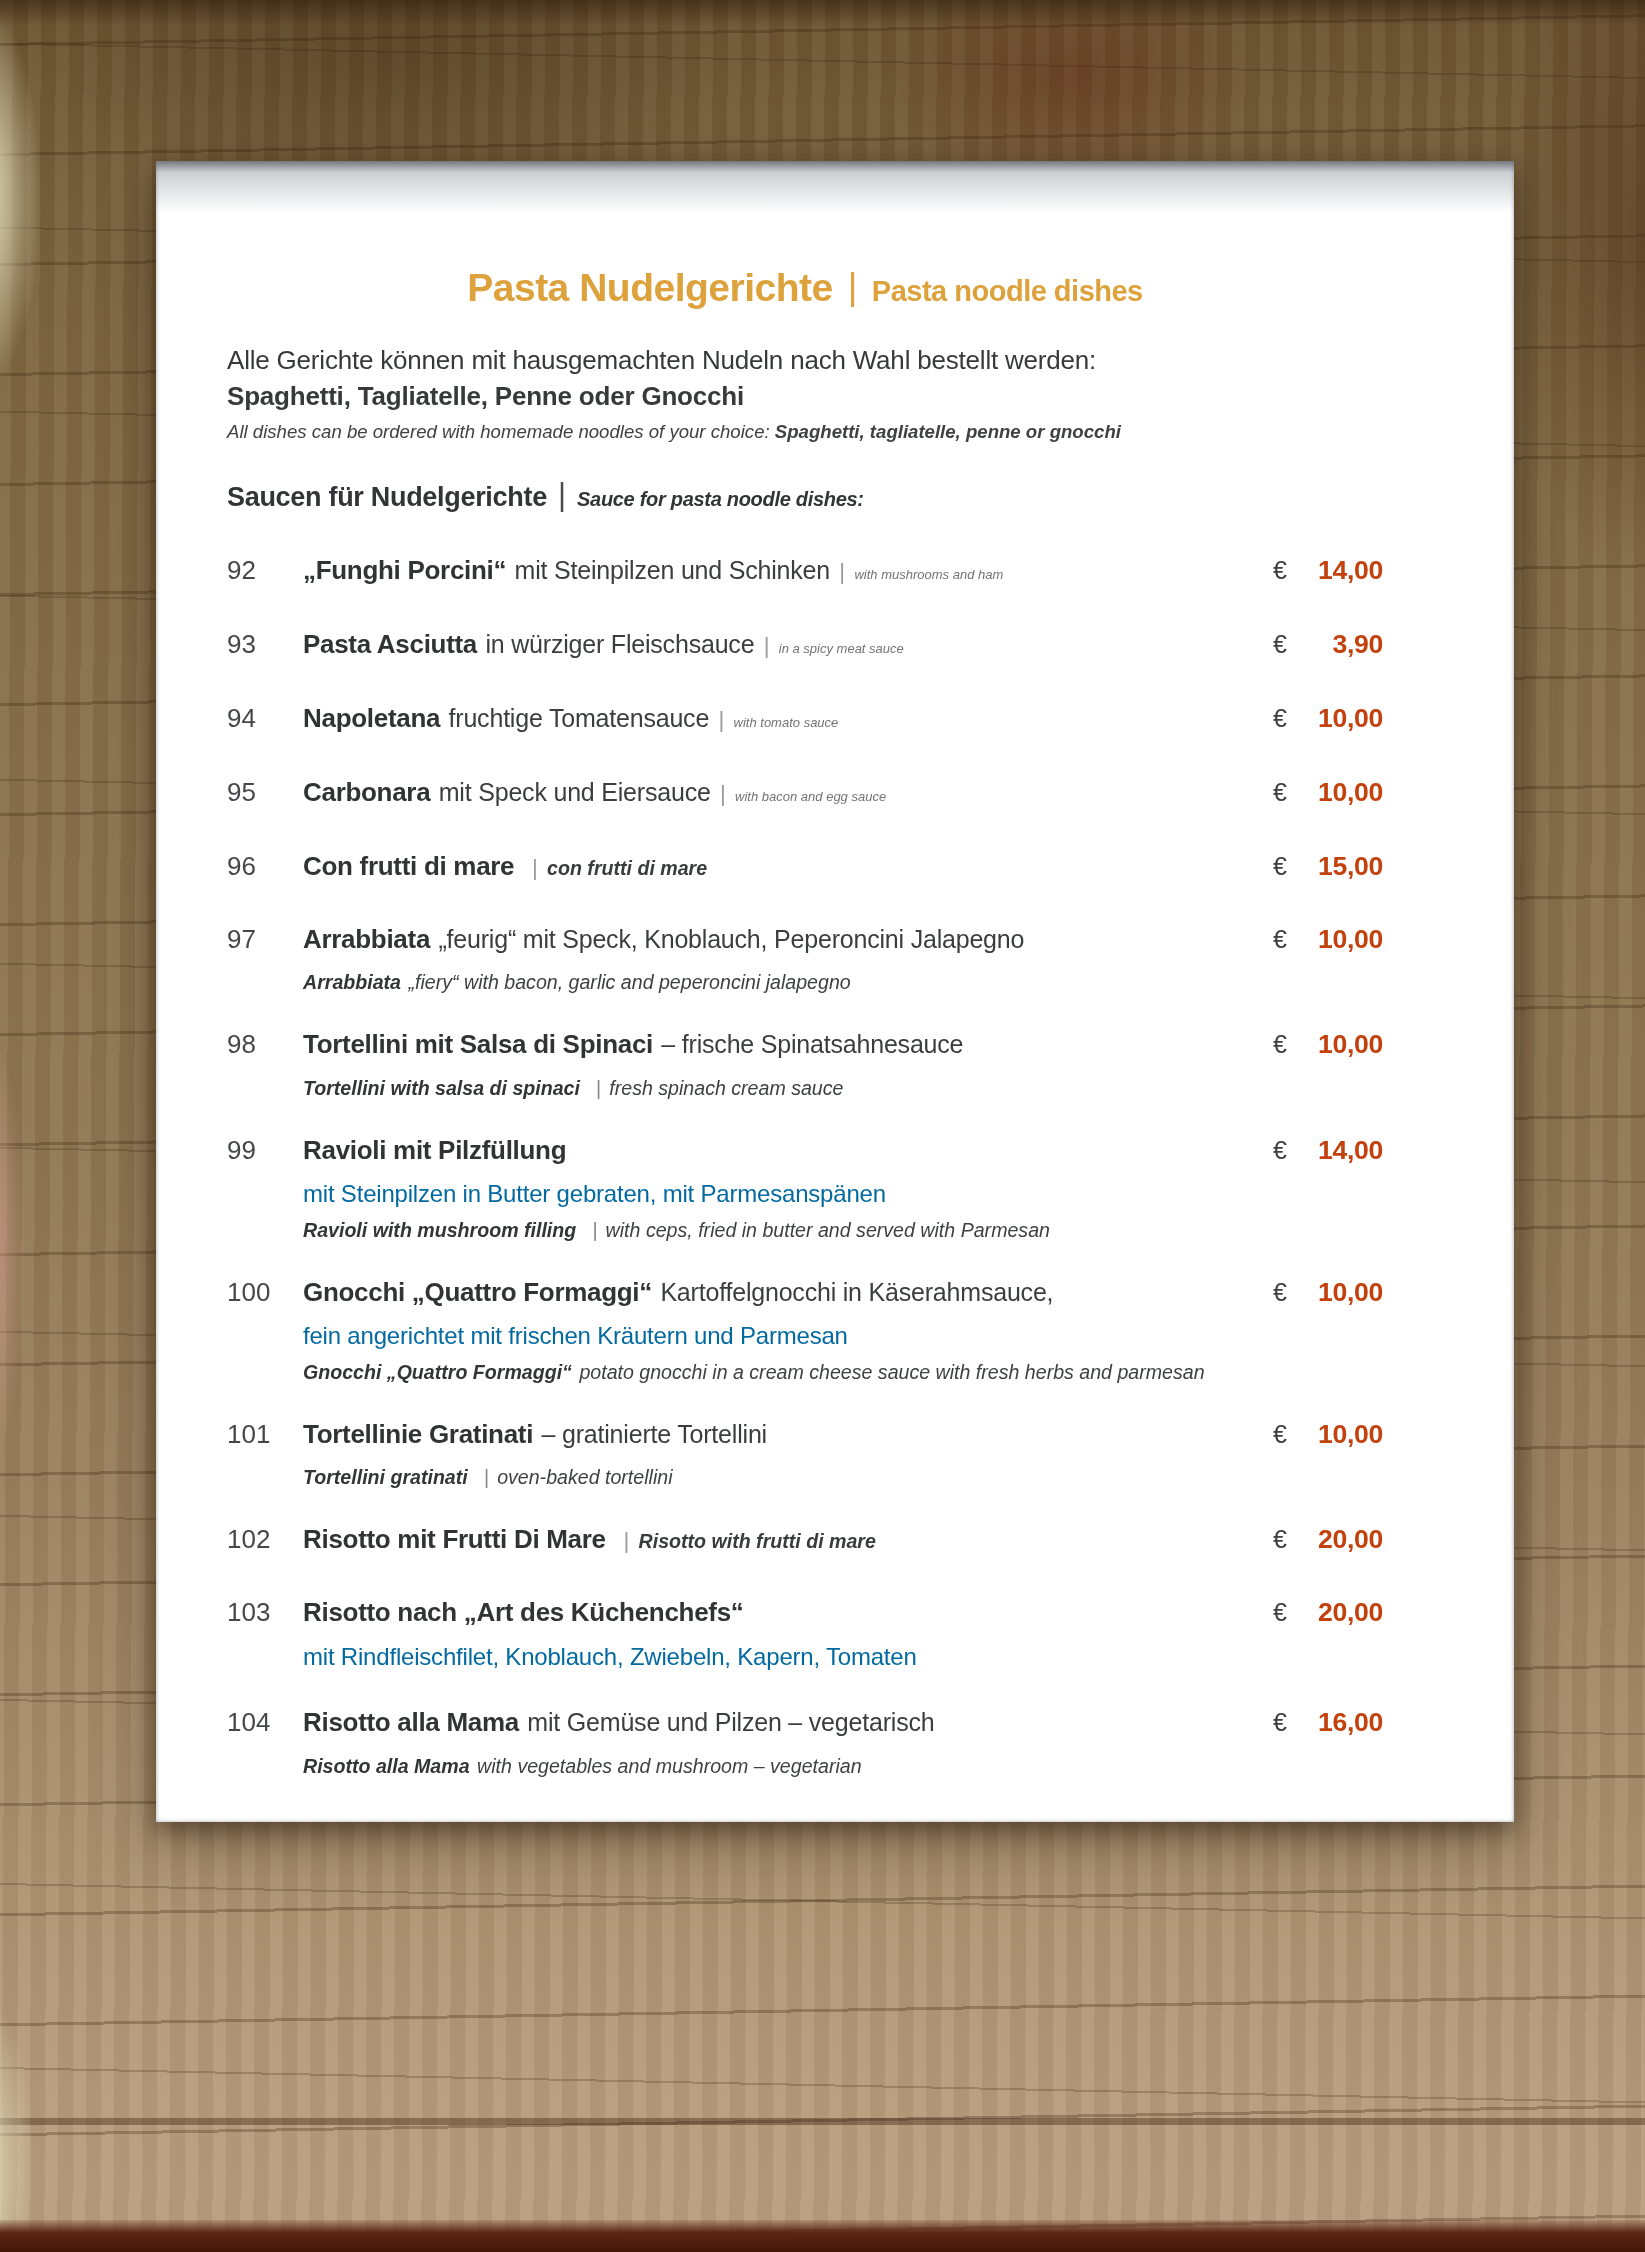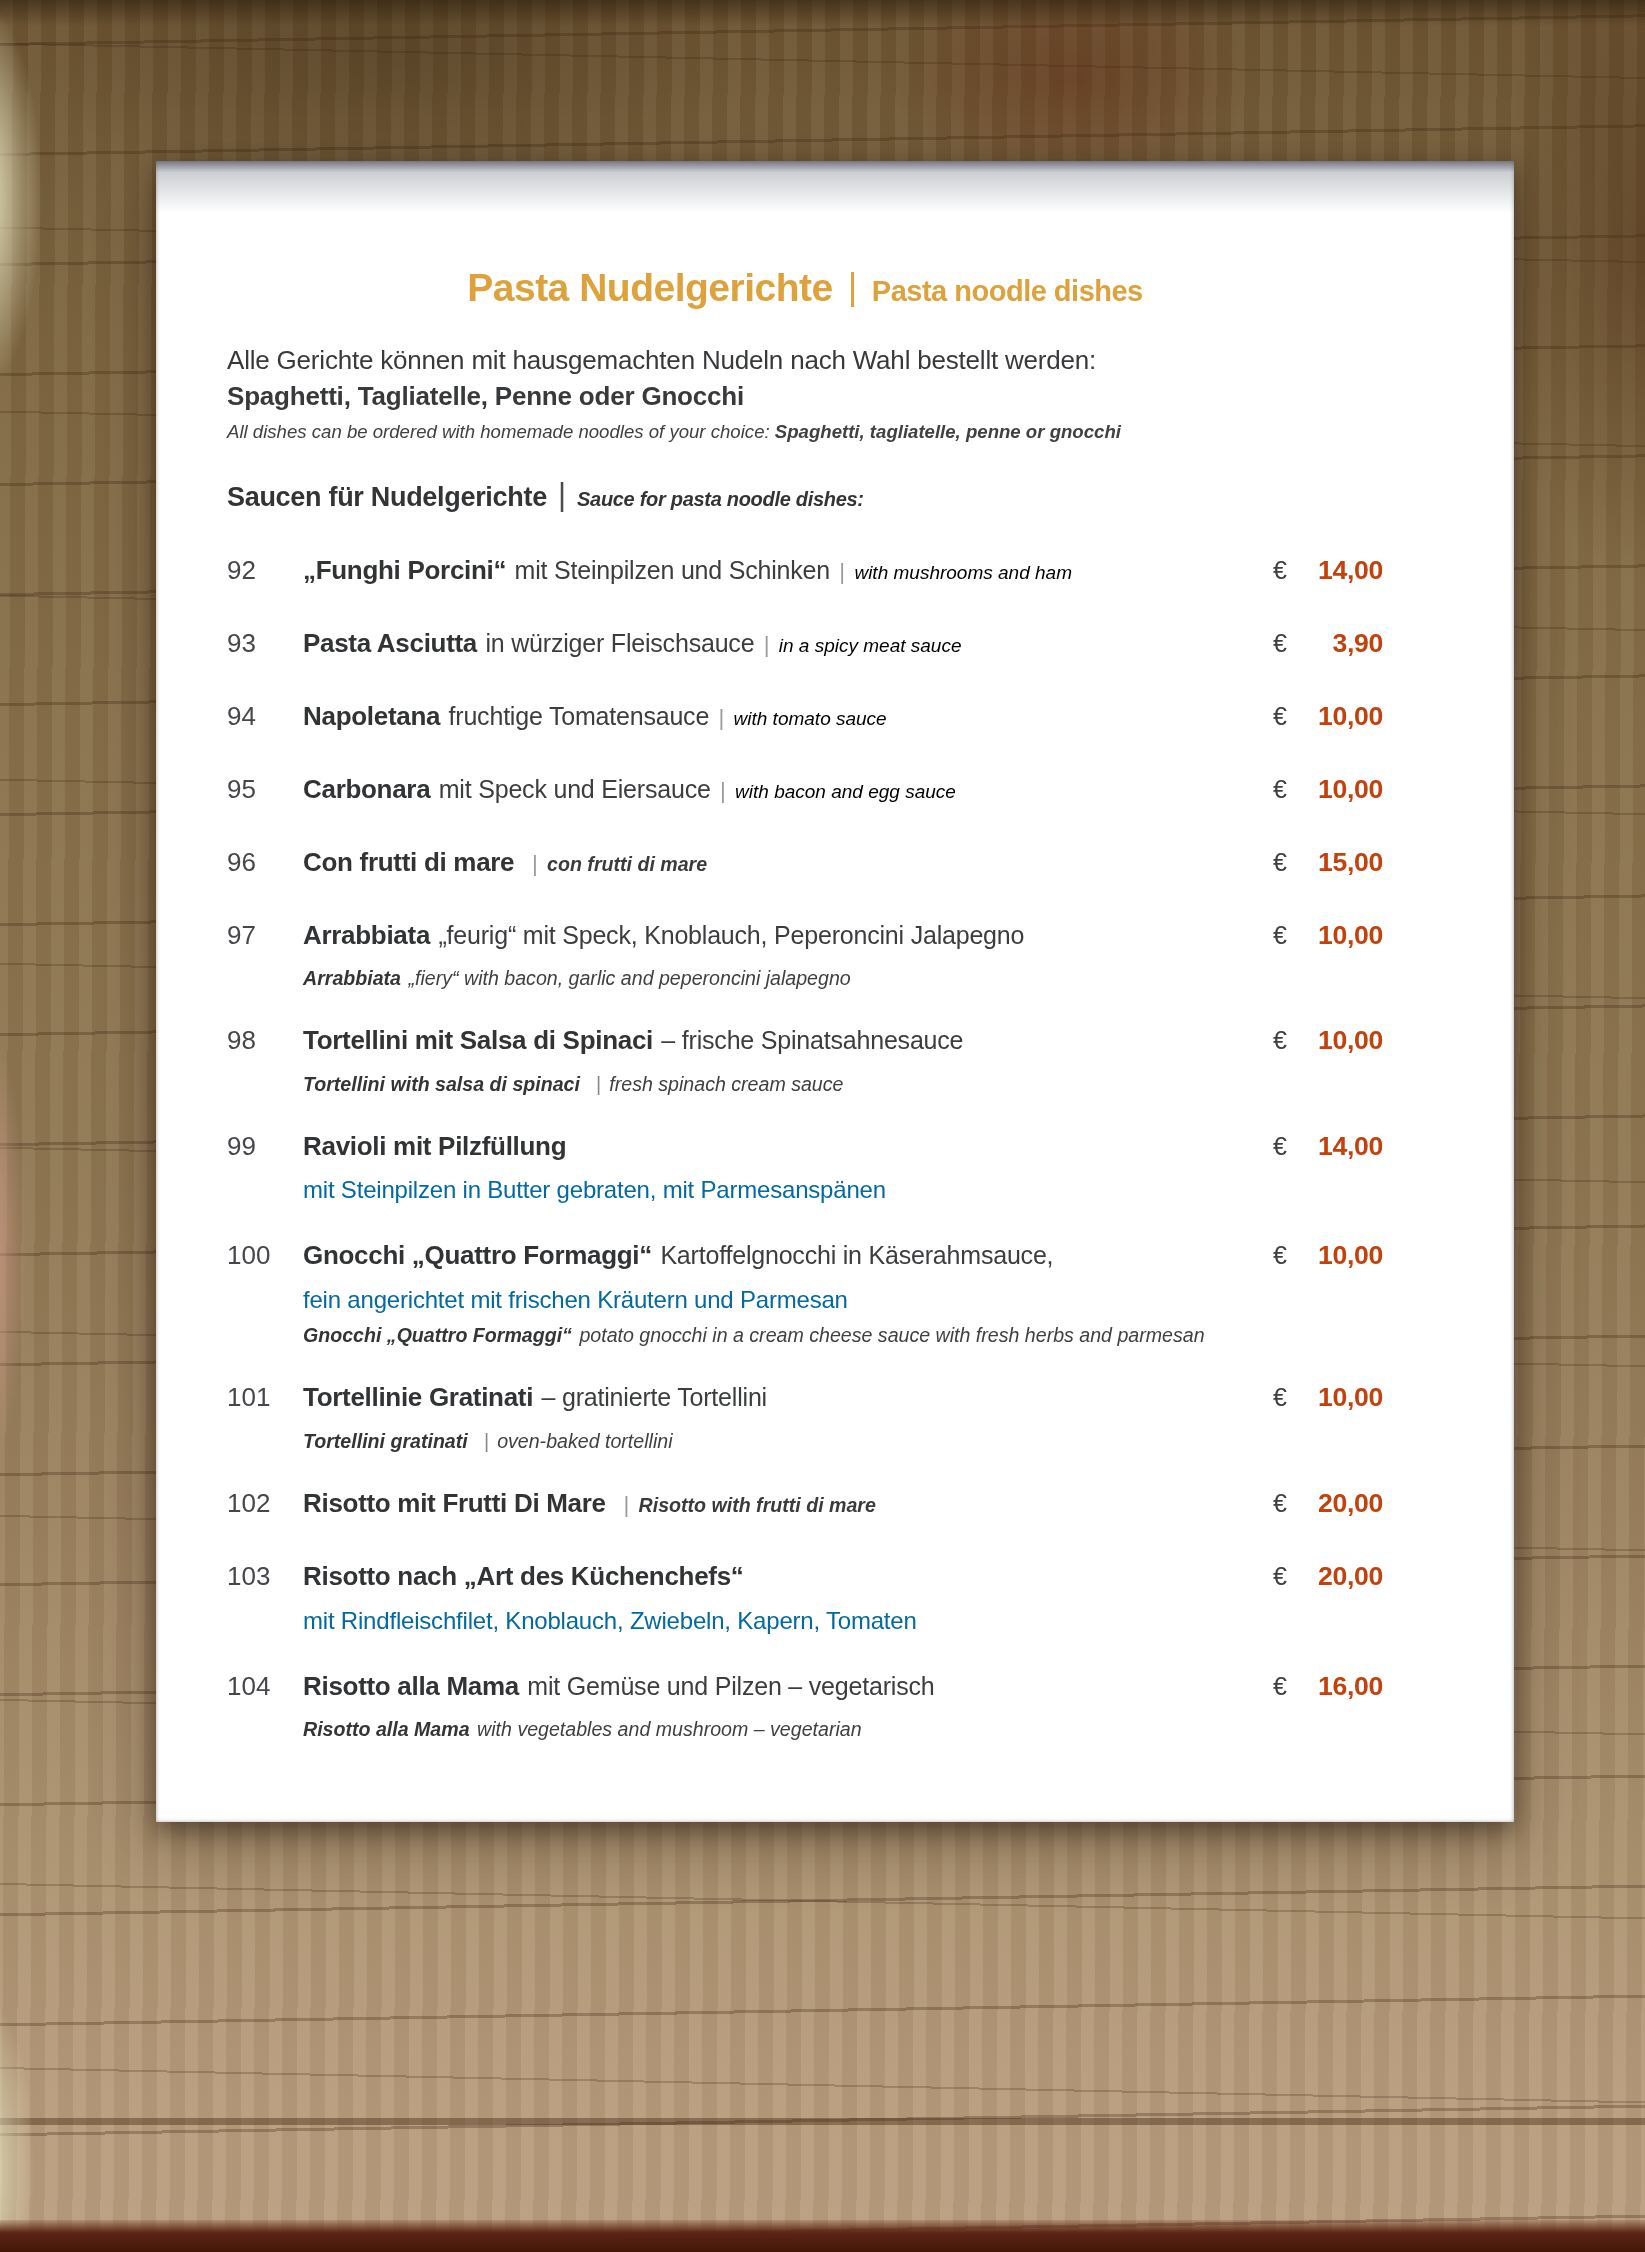--- a/index.html
+++ b/index.html
@@ -68,21 +68,21 @@
   h2 .s-en{font-size:20px;font-style:italic;}
   
   .items{margin-top:34px;}
   .row{display:flex;align-items:flex-start;margin-bottom:29px;}
   .num{flex:none;width:76px;font-size:26px;line-height:41px;color:#46474a;}
   .body{flex:1;min-width:0;}
   .main-line{display:block;line-height:41px;white-space:nowrap;}
   .name{font-weight:700;font-size:26px;color:#323335;letter-spacing:-0.3px;margin-right:8.4px;text-align:center;}
   .desc{font-size:25px;color:#3c3d3f;letter-spacing:-0.2px;}
   .sep{color:#9a9b9d;font-size:22.4px;margin:0 9.3px;font-weight:400;}
-  .en{font-size:19px;font-style:italic;color:#000000;}
+  .en{font-size:13px;font-style:italic;color:#737373;}
   .en.bold{font-weight:700;font-size:19.6px;color:#3a3b3d;}
   .line2{display:block;font-size:24px;line-height:33px;margin-top:3.7px;color:#0369a1;letter-spacing:-0.2px;}
   .sub{display:block;font-size:19.6px;line-height:25px;margin-top:7.5px;font-style:italic;color:#3f4042;}
   .sub-bold{font-weight:700;margin-right:7.5px;color:#343537;}
   .sub-sep{color:#86878a;margin:0 8.4px;}
   .price{flex:none;width:110px;margin-left:auto;display:flex;justify-content:space-between;align-items:flex-start;line-height:41px;white-space:nowrap;}
   .cur{font-size:25px;font-weight:400;color:#3f4042;}
   .val{font-size:26.6px;font-weight:700;color:#c2410c;letter-spacing:-0.3px;}
 </style>
 </head>
@@ -216,20 +216,23 @@
     </span>
   </div>
 
   <div class="row">
     <span class="num">99</span>
     <span class="body">
       <span class="main-line">
         <span class="name">Ravioli mit Pilzfüllung</span>
       </span>
       <span class="line2">mit Steinpilzen in Butter gebraten, mit Parmesanspänen</span>
+      <span class="sub">
+        <span class="sub-bold">Ravioli with mushroom filling</span><span class="sub-sep">|</span><span class="sub-rest">with ceps, fried in butter and served with Parmesan</span>
+      </span>
     </span>
     <span class="price">
       <span class="cur">€</span>
               <span class="val">14,00</span>
     </span>
   </div>
 
   <div class="row">
     <span class="num">100</span>
     <span class="body">

